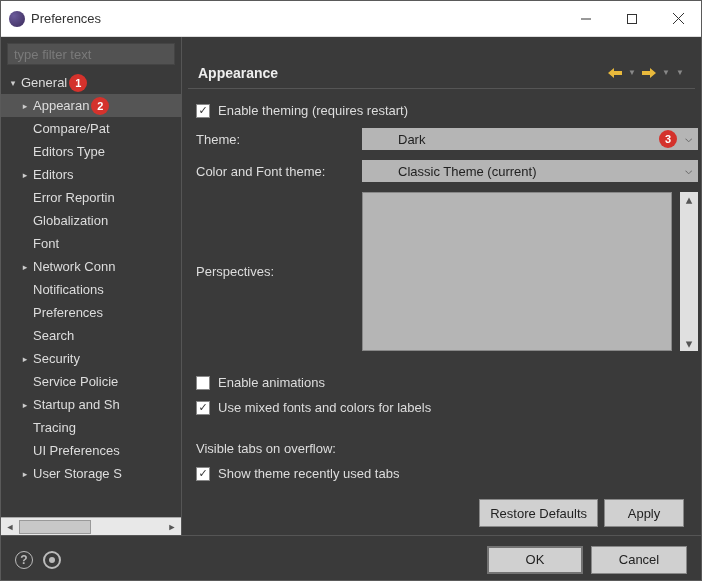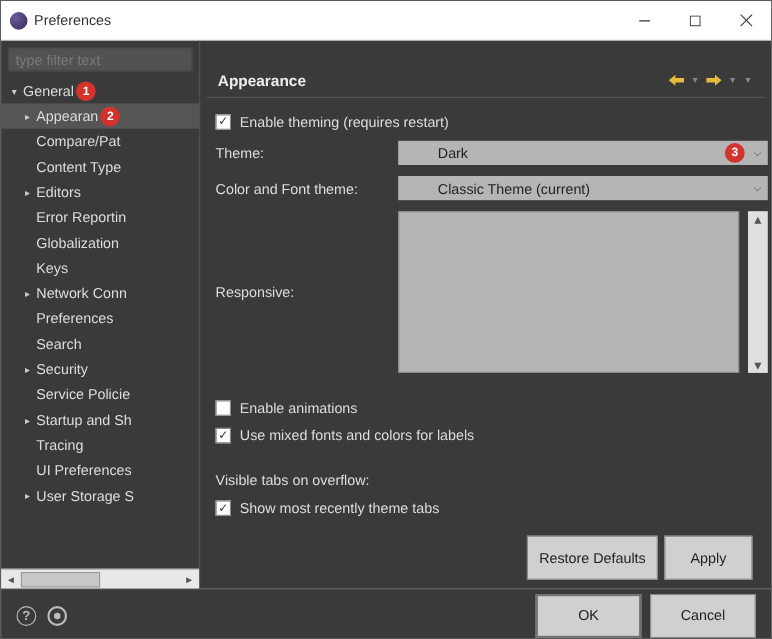--- a/index.html
+++ b/index.html
@@ -35,21 +35,21 @@
 .row .lblcol { width: 158px; color: #ddd; }
 .check { width: 14px; height: 14px; background: #fff; border: 1px solid #888; display: inline-flex; align-items: center; justify-content: center; color: #333; font-size: 11px; cursor: pointer; }
 .check.checked::after { content: "✓"; }
 .select { flex: 1; height: 22px; background: #b5b5b5; color: #222; display: flex; align-items: center; padding: 0 6px; position: relative; cursor: pointer; }
 .select .seltext { flex: 1; margin-left: 30px; }
 .select .selarrow { font-size: 9px; color: #444; }
 .descbox { flex: 1; display: flex; }
 .descbox .ta { flex: 1; background: #b5b5b5; border: 1px solid #888; position: relative; }
 .descbox .sb { width: 18px; background: #e0e0e0; display: flex; flex-direction: column; justify-content: space-between; align-items: center; color: #555; font-size: 9px; }
 .bottombtns { display: flex; justify-content: flex-end; gap: 6px; padding: 8px 14px 0 0; }
-.btn { min-width: 80px; height: 40px; background: #d0d0d0; border: 1px solid #888; color: #222; display: flex; align-items: center; justify-content: center; padding: 0 10px; cursor: pointer; }
+.btn { min-width: 80px; height: 28px; background: #d0d0d0; border: 1px solid #888; color: #222; display: flex; align-items: center; justify-content: center; padding: 0 10px; cursor: pointer; }
 .footer { height: 48px; border-top: 1px solid #555; background: #3a3a3a; display: flex; align-items: center; padding: 0 14px; }
 .footer .left { flex: 1; display: flex; gap: 10px; align-items: center; }
 .help-icon, .spin-icon { width: 18px; height: 18px; cursor: pointer; display: flex; align-items: center; justify-content: center; }
 .help-icon { border: 1.5px solid #bbb; border-radius: 50%; color: #bbb; font-size: 12px; font-weight: bold; }
 .spin-icon { border: 2px solid #bbb; border-radius: 50%; position: relative; }
 .spin-icon::after { content: ""; position: absolute; width: 6px; height: 6px; border-radius: 50%; background: #bbb; }
 .footer .btn.primary { background: #d0d0d0; border: 2px solid #737373; }
 </style>
 </head>
 <body>
@@ -89,41 +89,45 @@
             <span class="tw">▸</span>
             <span class="lbl">Appearan</span>
             <span class="badge">2</span>
           </div>
           <div class="tree-item l1">
             <span class="tw"></span>
             <span class="lbl">Compare/Pat</span>
           </div>
           <div class="tree-item l1">
             <span class="tw"></span>
-            <span class="lbl">Content Type</span>
+            <span class="lbl">Editors Type</span>
           </div>
           <div class="tree-item l1">
             <span class="tw">▸</span>
             <span class="lbl">Editors</span>
           </div>
           <div class="tree-item l1">
             <span class="tw"></span>
             <span class="lbl">Error Reportin</span>
           </div>
           <div class="tree-item l1">
             <span class="tw"></span>
             <span class="lbl">Globalization</span>
           </div>
           <div class="tree-item l1">
             <span class="tw"></span>
-            <span class="lbl">Keys</span>
+            <span class="lbl">Font</span>
           </div>
           <div class="tree-item l1">
             <span class="tw">▸</span>
             <span class="lbl">Network Conn</span>
+          </div>
+          <div class="tree-item l1">
+            <span class="tw"></span>
+            <span class="lbl">Notifications</span>
           </div>
           <div class="tree-item l1">
             <span class="tw"></span>
             <span class="lbl">Preferences</span>
           </div>
           <div class="tree-item l1">
             <span class="tw"></span>
             <span class="lbl">Search</span>
           </div>
           <div class="tree-item l1">
@@ -193,21 +197,21 @@
         </div>
       </div>
       <div class="row">
         <span class="lblcol">Color and Font theme:</span>
         <div class="select">
           <span class="seltext">Classic Theme (current)</span>
           <span class="selarrow">⌵</span>
         </div>
       </div>
       <div class="row descbox" style="align-items:stretch;height:150px">
-        <span class="lblcol" style="align-self:center">Responsive:</span>
+        <span class="lblcol" style="align-self:center">Perspectives:</span>
         <div class="ta"></div>
         <div class="sb">
             <span>▴</span>
             <span>▾</span>
           </div>
       </div>
       <div style="height:4px"></div>
       <div class="row">
         <span class="check"></span>
         <span>Enable animations</span>
@@ -215,21 +219,21 @@
       <div class="row">
         <span class="check checked"></span>
         <span>Use mixed fonts and colors for labels</span>
       </div>
       <div style="height:6px"></div>
       <div class="row">
           <span>Visible tabs on overflow:</span>
         </div>
       <div class="row">
         <span class="check checked"></span>
-        <span>Show most recently theme tabs</span>
+        <span>Show theme recently used tabs</span>
       </div>
       <div class="bottombtns">
         <div class="btn">Restore Defaults</div>
         <div class="btn">Apply</div>
       </div>
     </div>
   </div>
 </div>
 
 <div class="footer">

